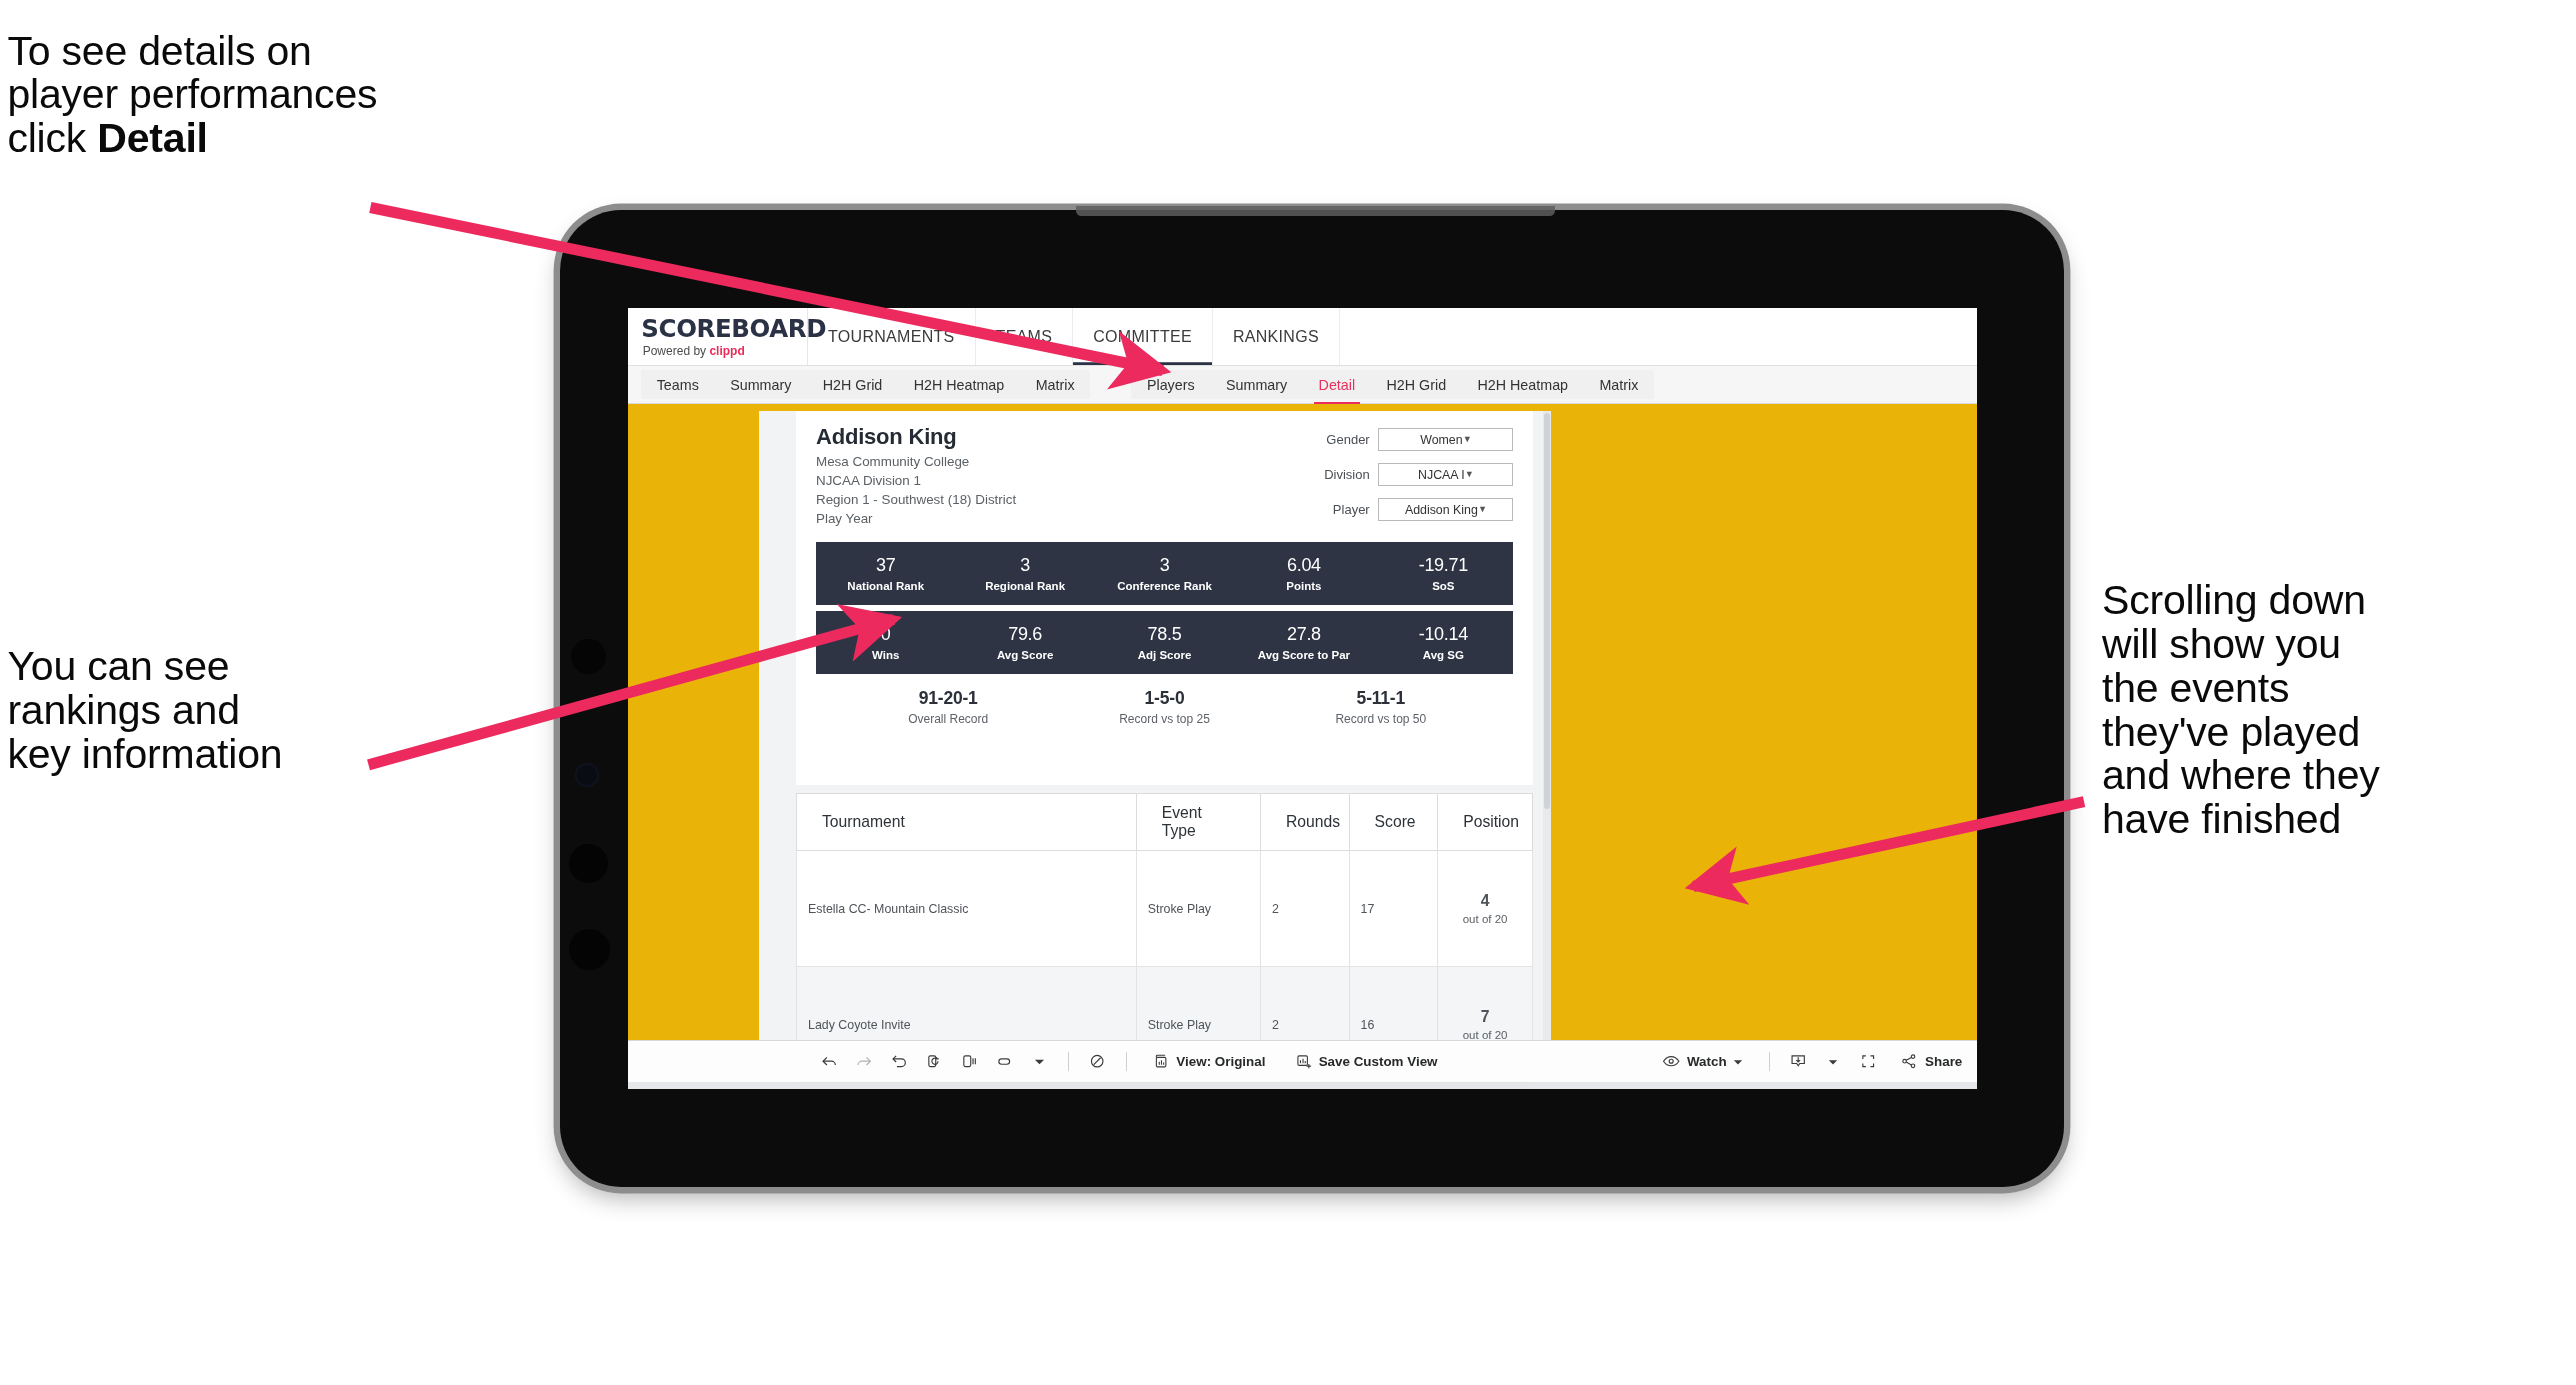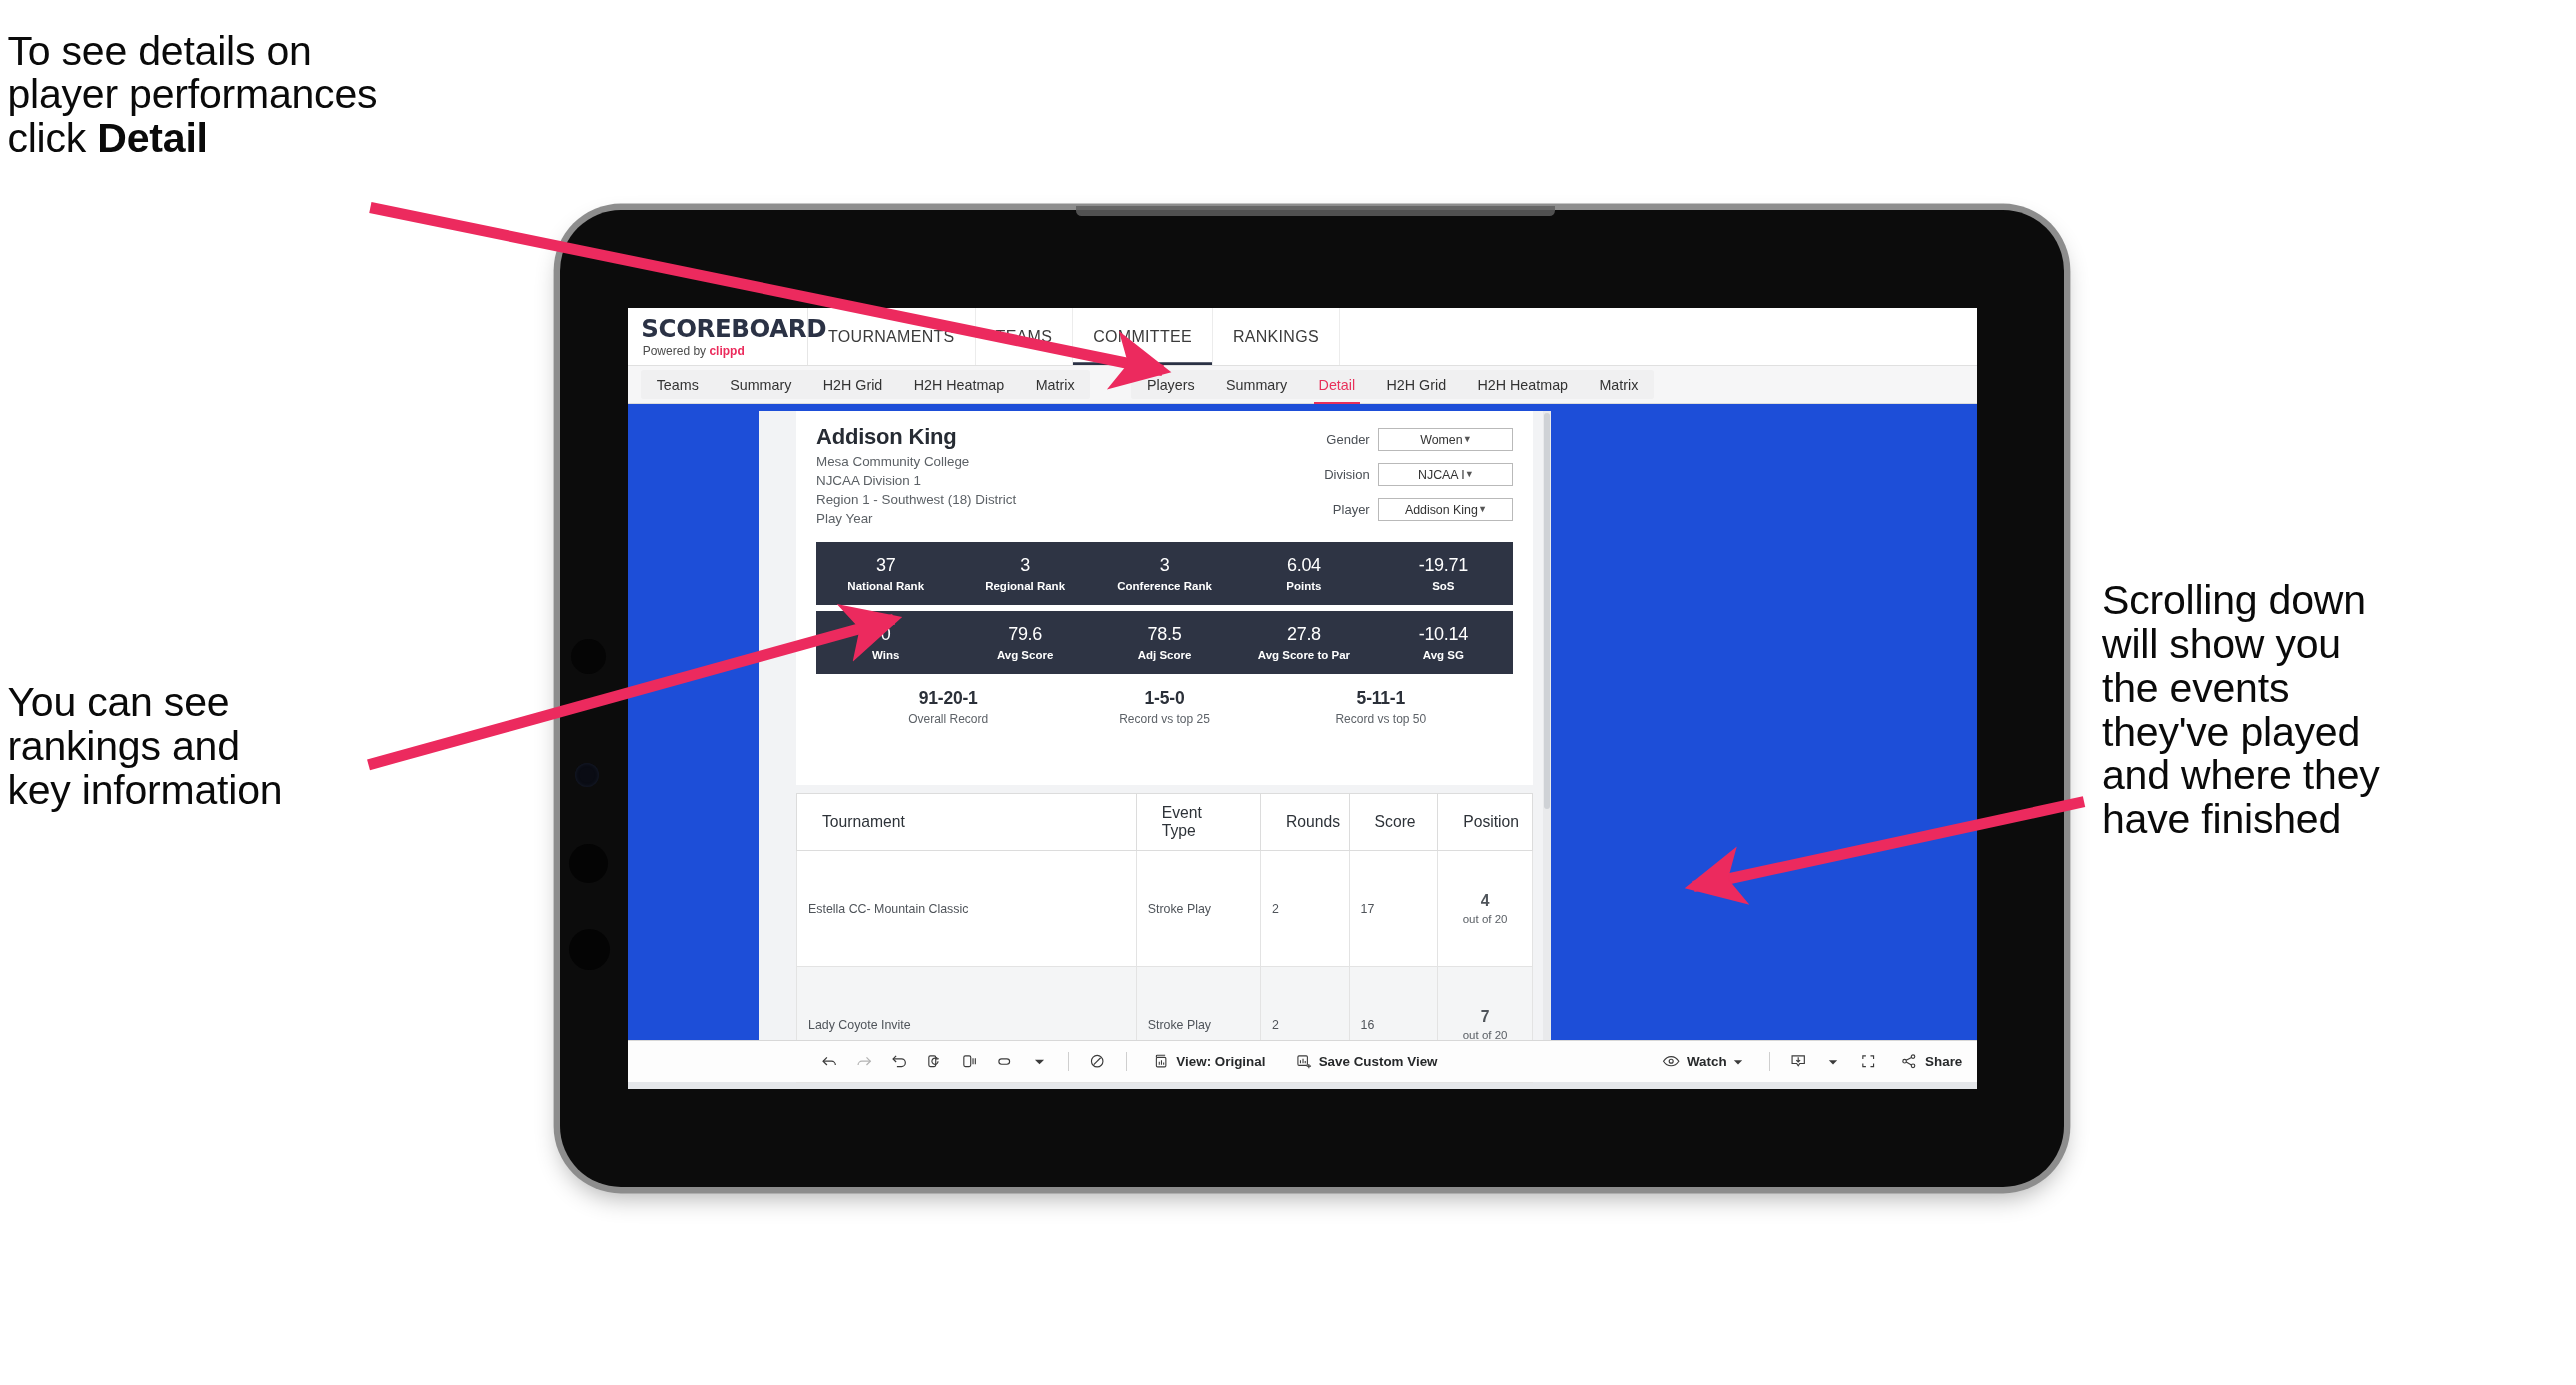--- a/index.html
+++ b/index.html
@@ -13,21 +13,21 @@
     position:absolute;
     color:#0a0a0a;
     font-size:41px;
     line-height:1.07;
     font-family:"Liberation Sans", sans-serif;
     white-space:pre-line;
     letter-spacing:-0.2px;
   }
   .annot b { font-weight:700; }
   #annot-detail { left:7.4px; top:29.5px; width:626px; }
-  #annot-rank   { left:7.4px; top:645px; width:479px;margin-top:36px; }
+  #annot-rank   { left:7.4px; top:645px; width:479px; }
   #annot-scroll { left:2102px; top:579px; width:461px; }
 
   
   #arrows { position:absolute; left:0; top:0; width:2576px; height:1386px; pointer-events:none; }
 
   
   #tablet {
     position:absolute; left:560px; top:210px;
     width:1504px; height:977px;
     background:#0c0c0c;
@@ -65,21 +65,21 @@
   
   .subbar { height:39px; background:#f6f6f7; border-top:0.9px solid #e0e0e0; border-bottom:0.9px solid #dcdcdc;
             display:flex; align-items:center; padding-left:13px; gap:0; }
   .tabgroup { display:flex; align-items:center; background:#f0f0f1; height:29.5px; border-radius:2.8px; }
   .tabgroup .tab { padding:0 15.7px; font-size:14.3px; color:#333; height:100%; display:flex; align-items:center; position:relative; }
   .tabgroup .tab.sel { color:#e8305a; }
   .tabgroup .tab.sel::after { content:""; position:absolute; left:11px; right:11px; bottom:-5.5px; height:2.8px; background:#e8305a; }
   .tabgap { width:41px; }
 
   
-  .workspace { position:relative; height:678px; background:#1d4ed8; }
+  .workspace { position:relative; height:678px; background:#eab308; }
   .sheet { position:absolute; left:131px; top:7.4px; width:792px; bottom:0; background:#f2f3f5; }
   .card  { position:absolute; left:168px; top:7.4px; width:737px; background:#ffffff; padding:13px 20px 0 20px; height:374px; }
   .card2 { position:absolute; left:168px; top:389px; width:737px; bottom:0; background:#ffffff; }
 
   .playerhead { display:flex; justify-content:space-between; }
   .pname { font-size:22px; font-weight:700; color:#262b33; letter-spacing:-0.2px; }
   .pmeta { font-size:13.4px; color:#5c6166; line-height:1.42; margin-top:1.8px; }
 
   .filters { padding-top:3.7px; }
   .filterrow { display:flex; align-items:center; justify-content:flex-end; margin-bottom:12px; }

